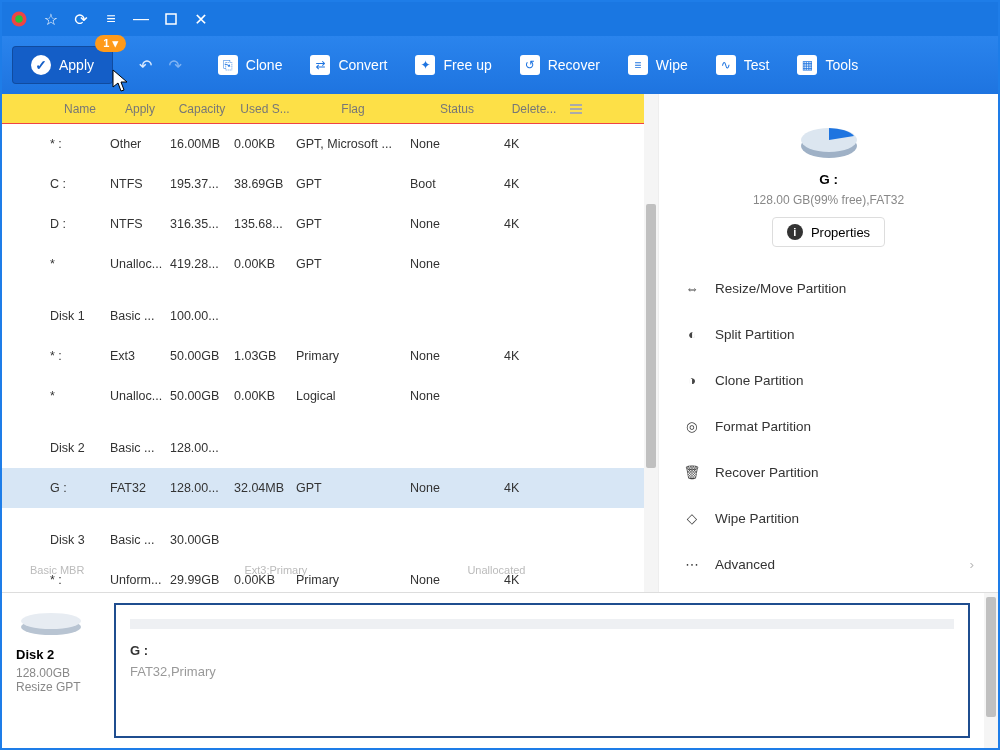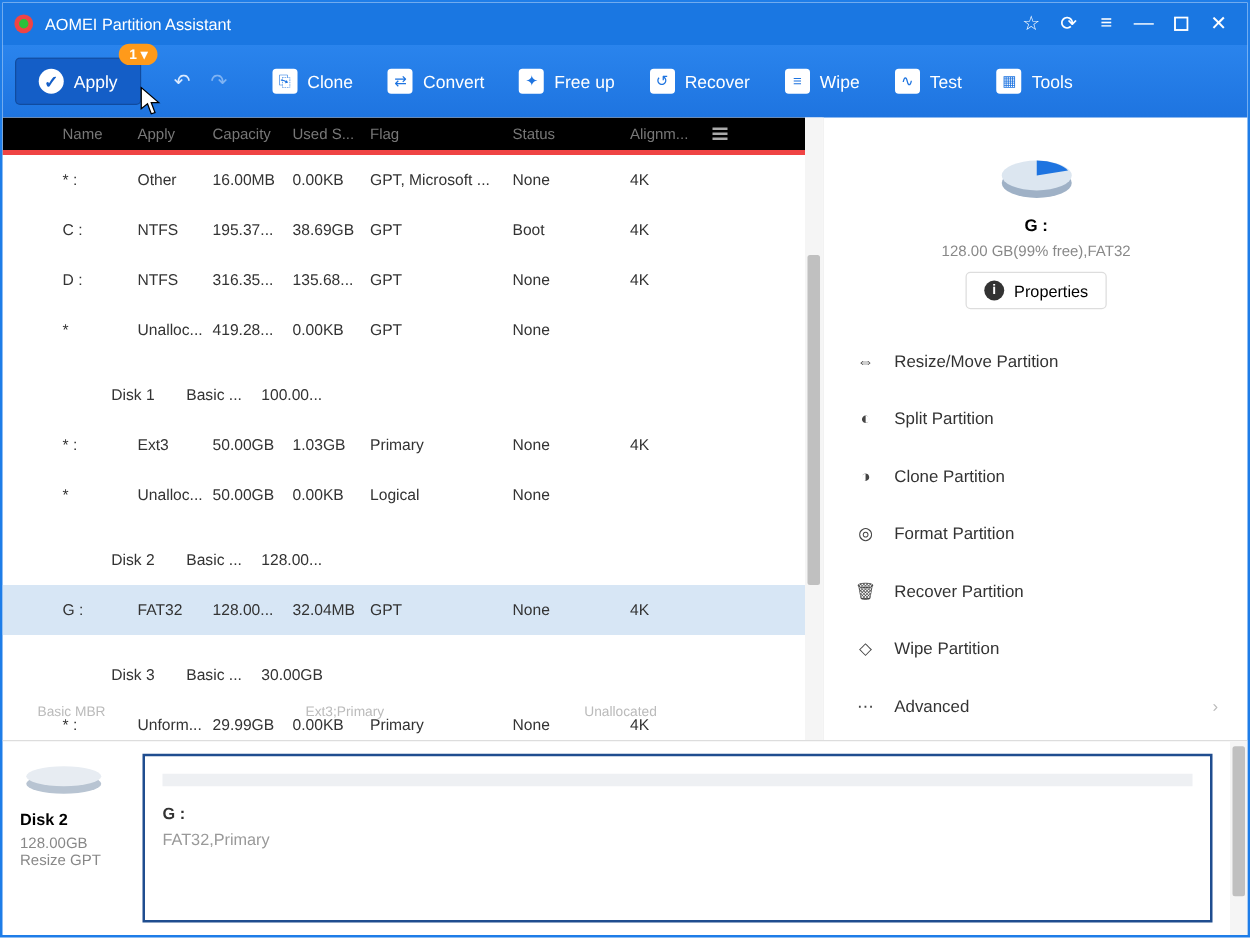--- a/index.html
+++ b/index.html
@@ -10,26 +10,26 @@
 .titlebar .tbtn { width: 30px; height: 30px; display: flex; align-items: center; justify-content: center; cursor: pointer; }
 .toolbar { height: 58px; background: linear-gradient(#2a84ed,#1e74e0); display: flex; align-items: center; padding-left: 10px; color: #fff; }
 .applybtn { position: relative; background: #145ec7; border: 1px solid rgba(0,0,0,.2); border-radius: 4px; padding: 8px 18px; display: flex; align-items: center; gap: 8px; font-size: 14px; cursor: pointer; min-width: 96px; }
 .applybtn .check { width: 20px; height: 20px; border-radius: 50%; background: #fff; display: flex; align-items: center; justify-content: center; color: #145ec7; font-weight: bold; }
 .pendbadge { position: absolute; top: -12px; right: -14px; background: #ff9a1a; color: #fff; border-radius: 12px; padding: 2px 8px; font-size: 11px; font-weight: bold; }
 .tools { display: flex; align-items: center; gap: 28px; margin-left: 36px; }
 .tbitem { display: flex; align-items: center; gap: 8px; cursor: pointer; font-size: 14px; }
 .tbicon { width: 20px; height: 20px; background: #fff; border-radius: 3px; display: flex; align-items: center; justify-content: center; color: #1e74e0; font-size: 12px; }
 .mainrow { display: flex; height: 498px; }
 .tablewrap { flex: 1; overflow: hidden; position: relative; }
-.cols { display: flex; align-items: center; height: 30px; border-bottom: 4px solid #ef4444; font-size: 12px; color: #777; background: #000000; padding-left: 48px; }
+.cols { display: flex; align-items: center; height: 30px; border-bottom: 1px solid #ef4444; font-size: 12px; color: #777; background: #fde047; padding-left: 48px; text-align: center; }
 .cols .c0 { width: 60px; } .cols .c1 { width: 60px; } .cols .c2 { width: 64px; } .cols .c3 { width: 62px; } .cols .c4 { width: 114px; } .cols .c5 { width: 94px; } .cols .c6 { width: 60px; }
 .rows { font-size: 12.5px; color: #333; }
 .row { display: flex; align-items: center; height: 40px; padding-left: 48px; cursor: pointer; }
 .row.sel { background: #d7e6f5; }
-.row.disk { font-weight: 400; color: #333; margin-left: 39px; }
+.row.disk { font-weight: 400; color: #333; }
 .row .cell0 { width: 60px; } .row .cell1 { width: 60px; } .row .cell2 { width: 64px; } .row .cell3 { width: 62px; } .row .cell4 { width: 114px; } .row .cell5 { width: 94px; } .row .cell6 { width: 60px; }
 .vscroll { width: 14px; background: #f5f5f5; position: relative; }
 .thumb { position: absolute; left: 2px; width: 10px; background: #c0c0c0; border-radius: 2px; }
 .sidepanel { width: 340px; border-left: 1px solid #eee; padding: 10px 4px; overflow-y: auto; }
 .pieicon { width: 70px; height: 50px; margin: 12px auto 6px; display: block; }
 .drvtitle { text-align: center; font-weight: bold; font-size: 13.5px; margin-bottom: 6px; }
 .drvsub { text-align: center; font-size: 12px; color: #888; margin-bottom: 10px; }
 .propsbtn { display: flex; align-items: center; gap: 8px; margin: 0 auto 18px; width: fit-content; border: 1px solid #ddd; border-radius: 4px; padding: 6px 14px; font-size: 13px; cursor: pointer; background: #fff; }
 .opitem { display: flex; align-items: center; gap: 14px; padding: 14px 20px; font-size: 13.5px; color: #333; cursor: pointer; }
 .opicon { width: 18px; height: 18px; display: flex; align-items: center; justify-content: center; color: #444; }
@@ -51,21 +51,20 @@
 .colsettings { color: #aaa; display: flex; flex-direction: column; gap: 2px; margin-left: 6px; }
 </style>
 </head>
 <body>
 
 <div class="titlebar">
   <svg class="logo" viewBox="0 0 24 24">
       <circle cx="12" cy="12" r="10" fill="#ef4444"></circle>
       <circle cx="12" cy="12" r="5" fill="#2ac13a"></circle>
     </svg>
-  <div class="title">AOMEI Partition Assistant</div>
   <div class="tbtn">☆</div>
   <div class="tbtn">⟳</div>
   <div class="tbtn">≡</div>
   <div class="tbtn">—</div>
   <div class="tbtn">
       <svg width="12" height="12" viewBox="0 0 12 12">
         <rect x="1" y="1" width="10" height="10" fill="none" stroke="#fff" stroke-width="1.5"></rect>
       </svg>
     </div>
   <div class="tbtn">✕</div>
@@ -115,21 +114,21 @@
 
 <div class="mainrow">
   <div class="tablewrap">
     <div class="cols">
       <div class="c0">Name</div>
       <div class="c1">Apply</div>
       <div class="c2">Capacity</div>
       <div class="c3">Used S...</div>
       <div class="c4">Flag</div>
       <div class="c5">Status</div>
-      <div class="c6">Alignm...</div>
+      <div class="c6">Delete...</div>
       <div class="colsettings">
           <div style="border-top:2px solid #aaa;width:12px"></div>
           <div style="border-top:2px solid #aaa;width:12px"></div>
           <div style="border-top:2px solid #aaa;width:12px"></div>
         </div>
     </div>
     <div class="rows" id="rows">
         <div class="row">
           <div class="cell0">* :</div>
           <div class="cell1">Other</div>

